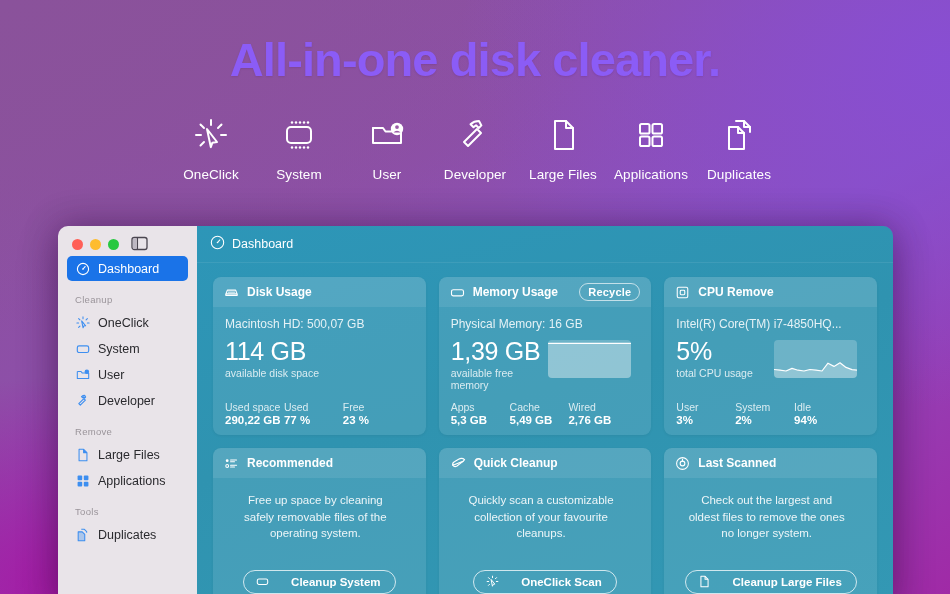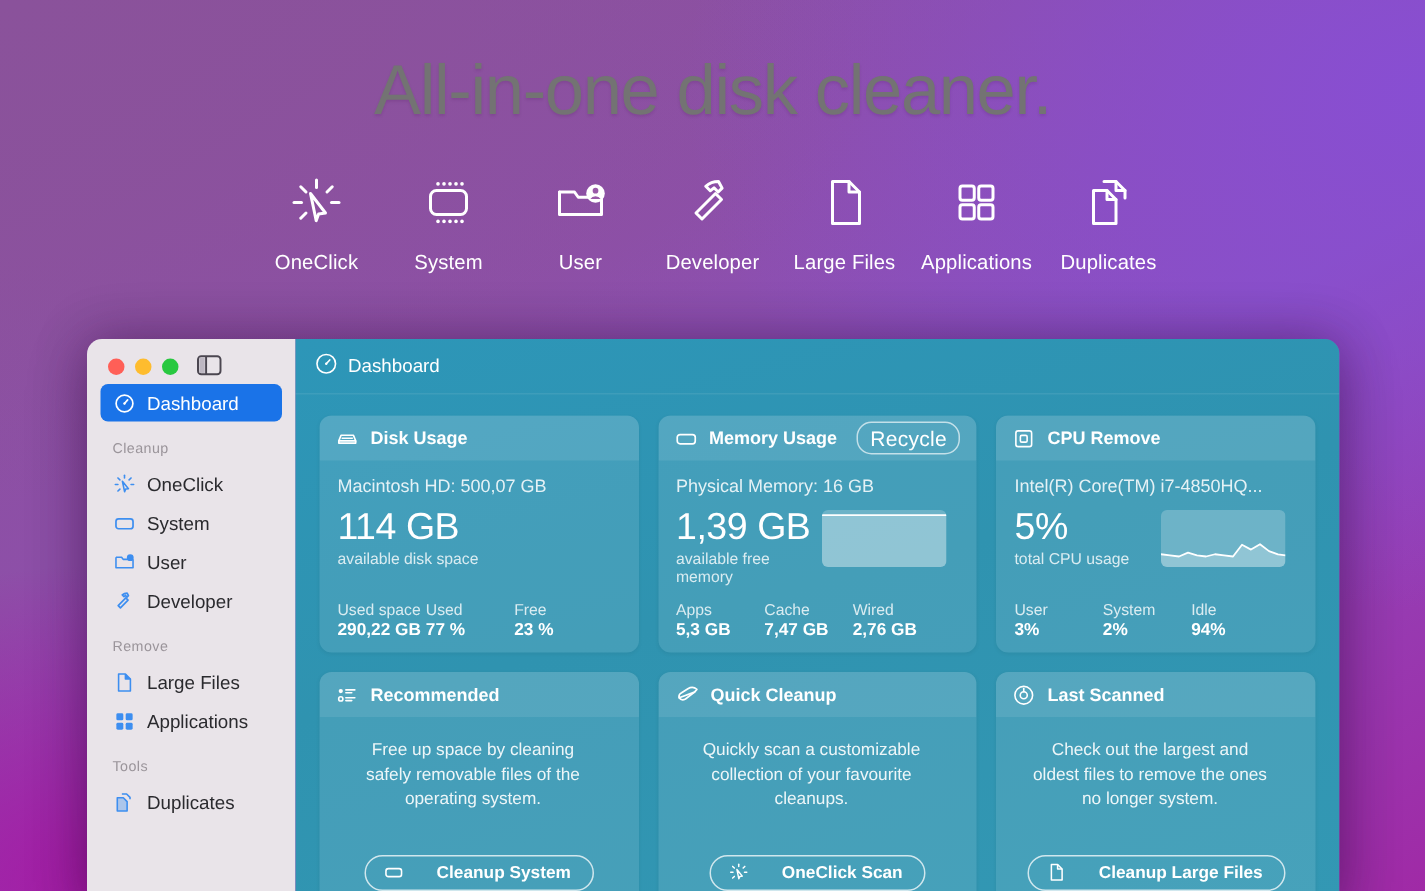--- a/index.html
+++ b/index.html
@@ -13,23 +13,23 @@
       radial-gradient(ellipse 70% 60% at 12% 100%, rgba(170,16,160,0.95) 0%, rgba(170,16,160,0) 62%),
       radial-gradient(ellipse 80% 90% at 100% 10%, rgba(136,78,212,0.95) 0%, rgba(136,78,212,0) 65%),
       radial-gradient(ellipse 90% 80% at 0% 0%, rgba(138,82,155,1) 0%, rgba(138,82,155,0) 70%),
       linear-gradient(150deg, #8b5299 0%, #8d4fa8 35%, #8b50c0 60%, #a02aa6 100%);
     position: relative;
   }
 
   
   .hero { padding-top: 34px; text-align: center; }
   .hero-title {
-    color: #737373;
+    color: #8b5cf6;
     font-size: 47px;
-    font-weight: 400;
+    font-weight: 700;
     letter-spacing: -0.9px;
     line-height: 1.1;
     text-shadow: 0 1px 2px rgba(60,10,70,0.13);
   }
   .feature-row {
     margin-top: 28px;
     display: flex;
     justify-content: center;
     align-items: flex-start;
     gap: 0px;
@@ -153,22 +153,22 @@
     font-size: 12px;
     font-weight: 700;
     flex: 0 0 30px;
   }
   .card-head .ic { display: flex; align-items: center; }
   .pill {
     margin-left: auto;
     border: 1px solid rgba(255,255,255,0.65);
     border-radius: 10px;
     color: #ffffff;
-    font-size: 14px;
-    font-weight: 400;
+    font-size: 11px;
+    font-weight: 700;
     padding: 2px 8px 2.5px 8px;
     letter-spacing: 0.2px;
     cursor: pointer;
   }
   .card-body {
     flex: 1;
     padding: 10px 20px 10px 12px;
     position: relative;
   }
   .sub {
@@ -532,21 +532,21 @@
               </svg>
             </div>
           </div>
           <div class="stats">
             <div class="stat">
               <div class="stat-k">Apps</div>
               <div class="stat-v">5,3 GB</div>
             </div>
             <div class="stat">
               <div class="stat-k">Cache</div>
-              <div class="stat-v">7,47 GB</div>
+              <div class="stat-v">5,49 GB</div>
             </div>
             <div class="stat">
               <div class="stat-k">Wired</div>
               <div class="stat-v">2,76 GB</div>
             </div>
           </div>
         </div>
       </div>
 
       <div class="card">

